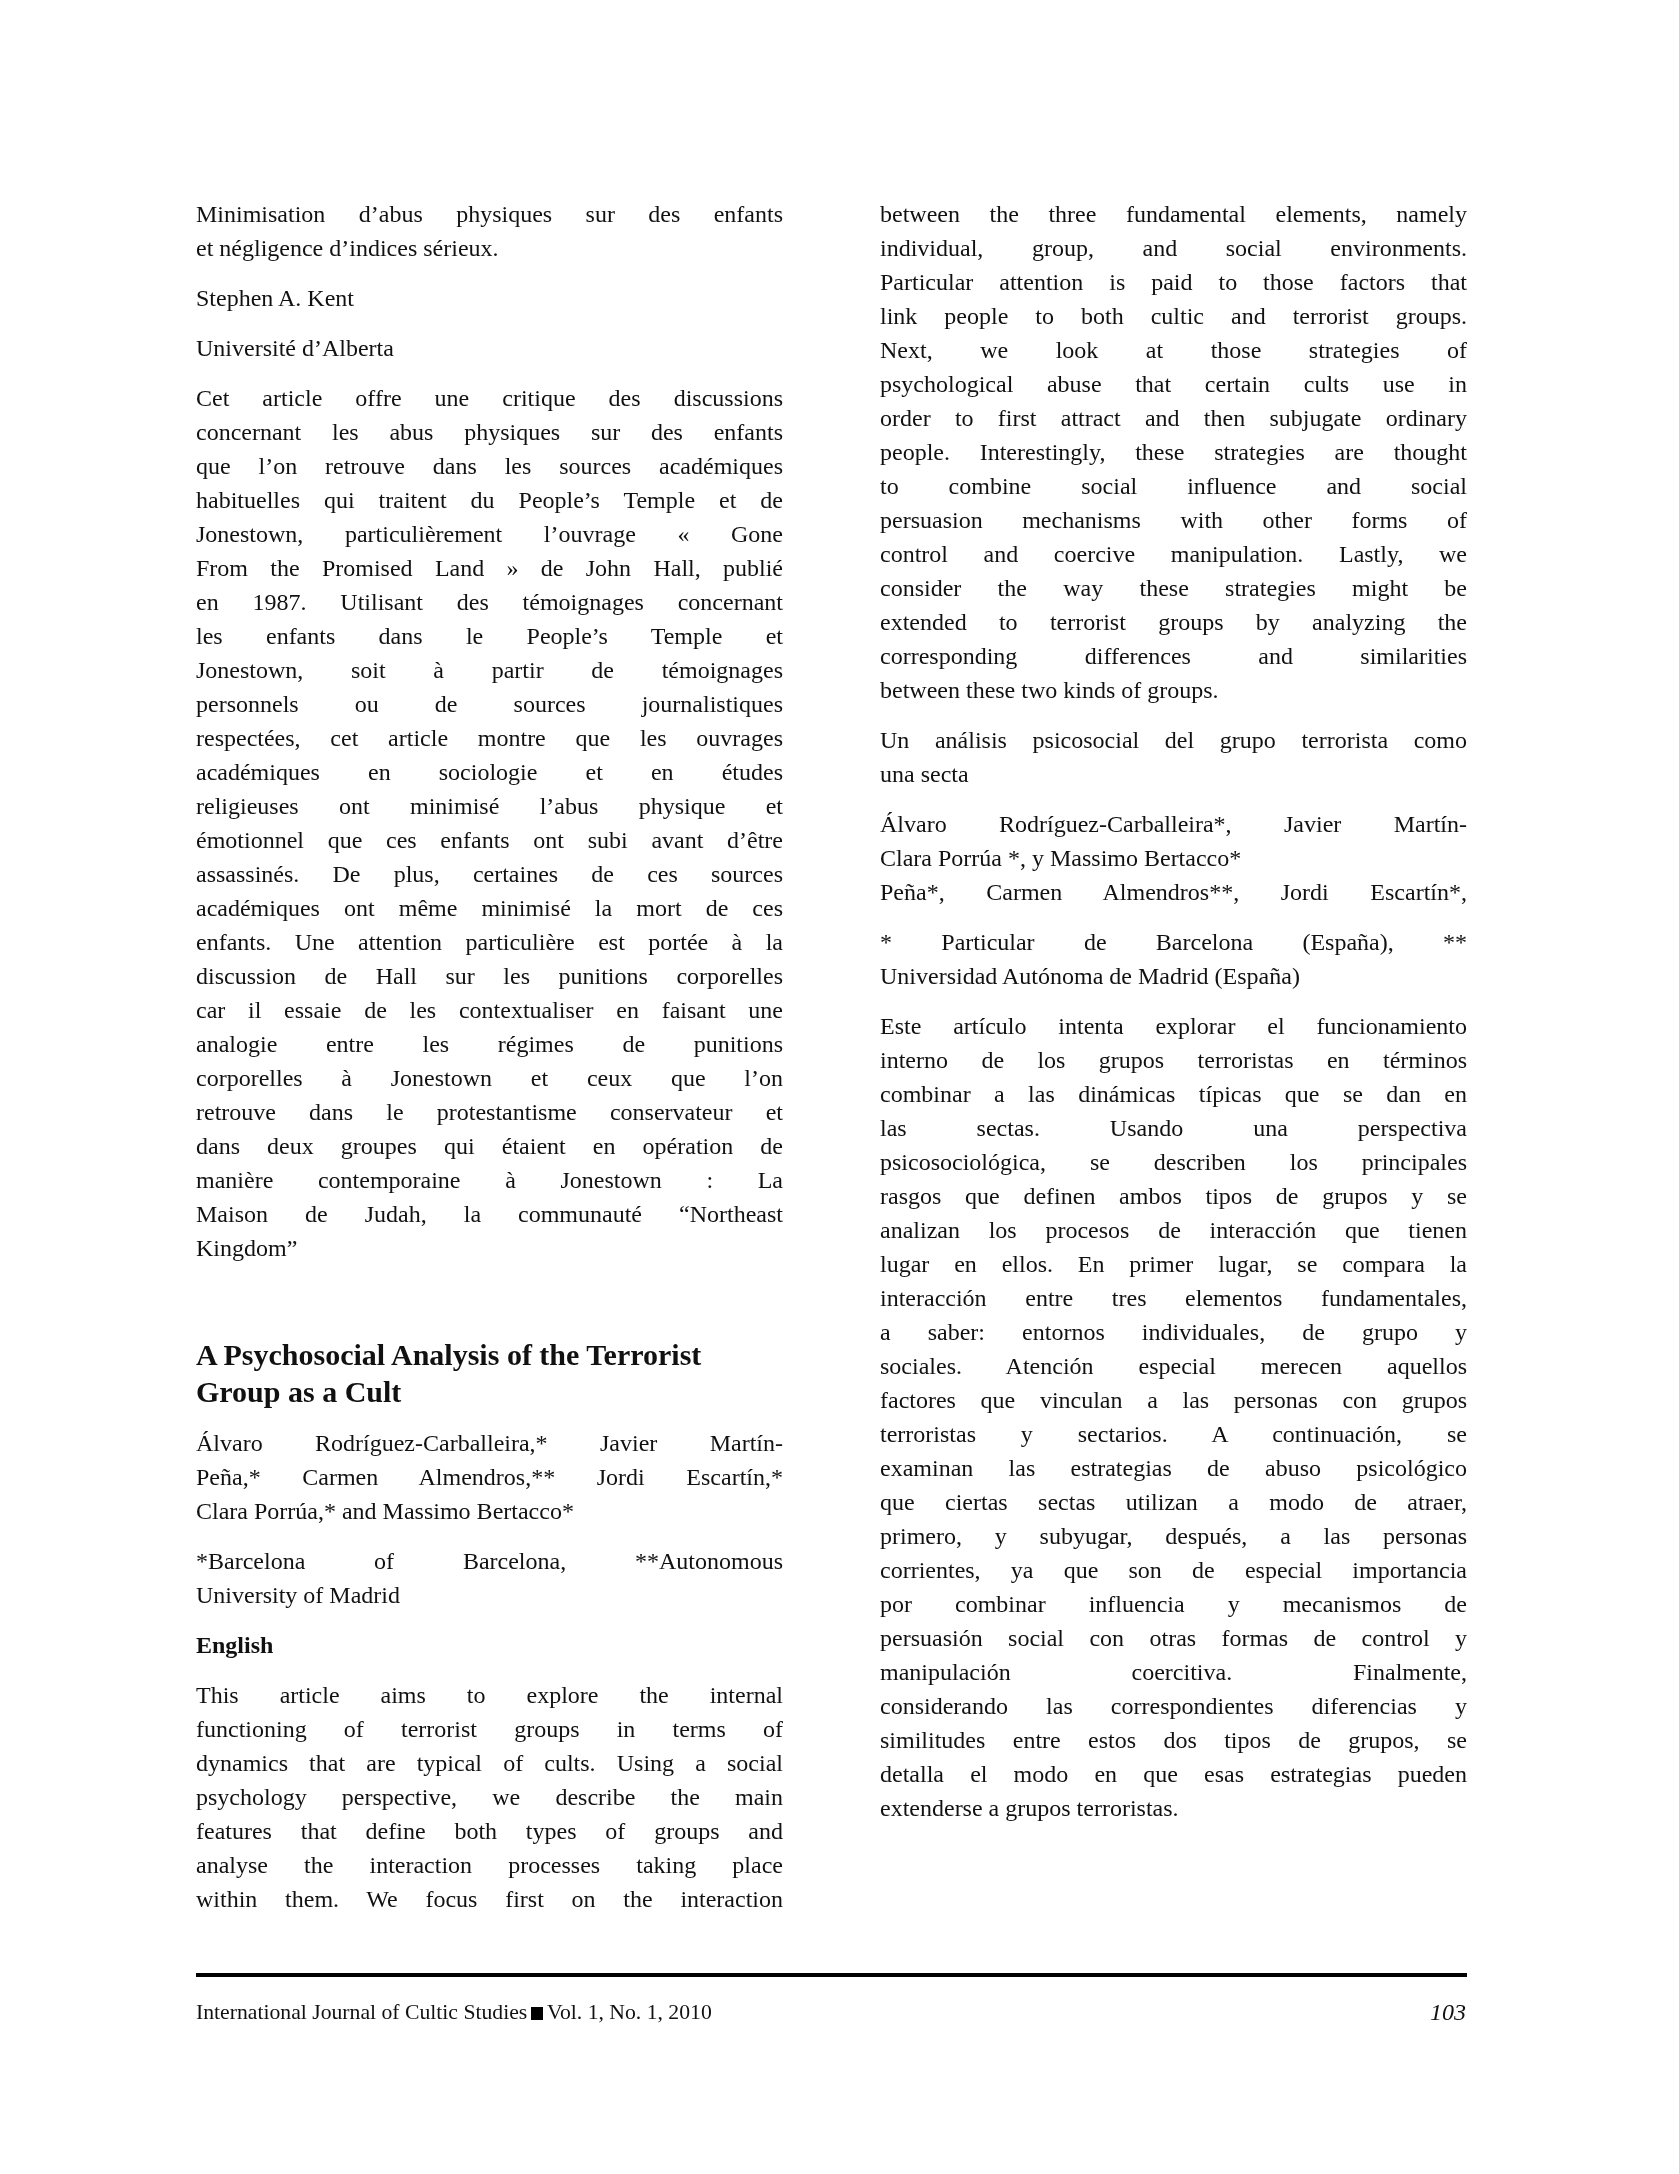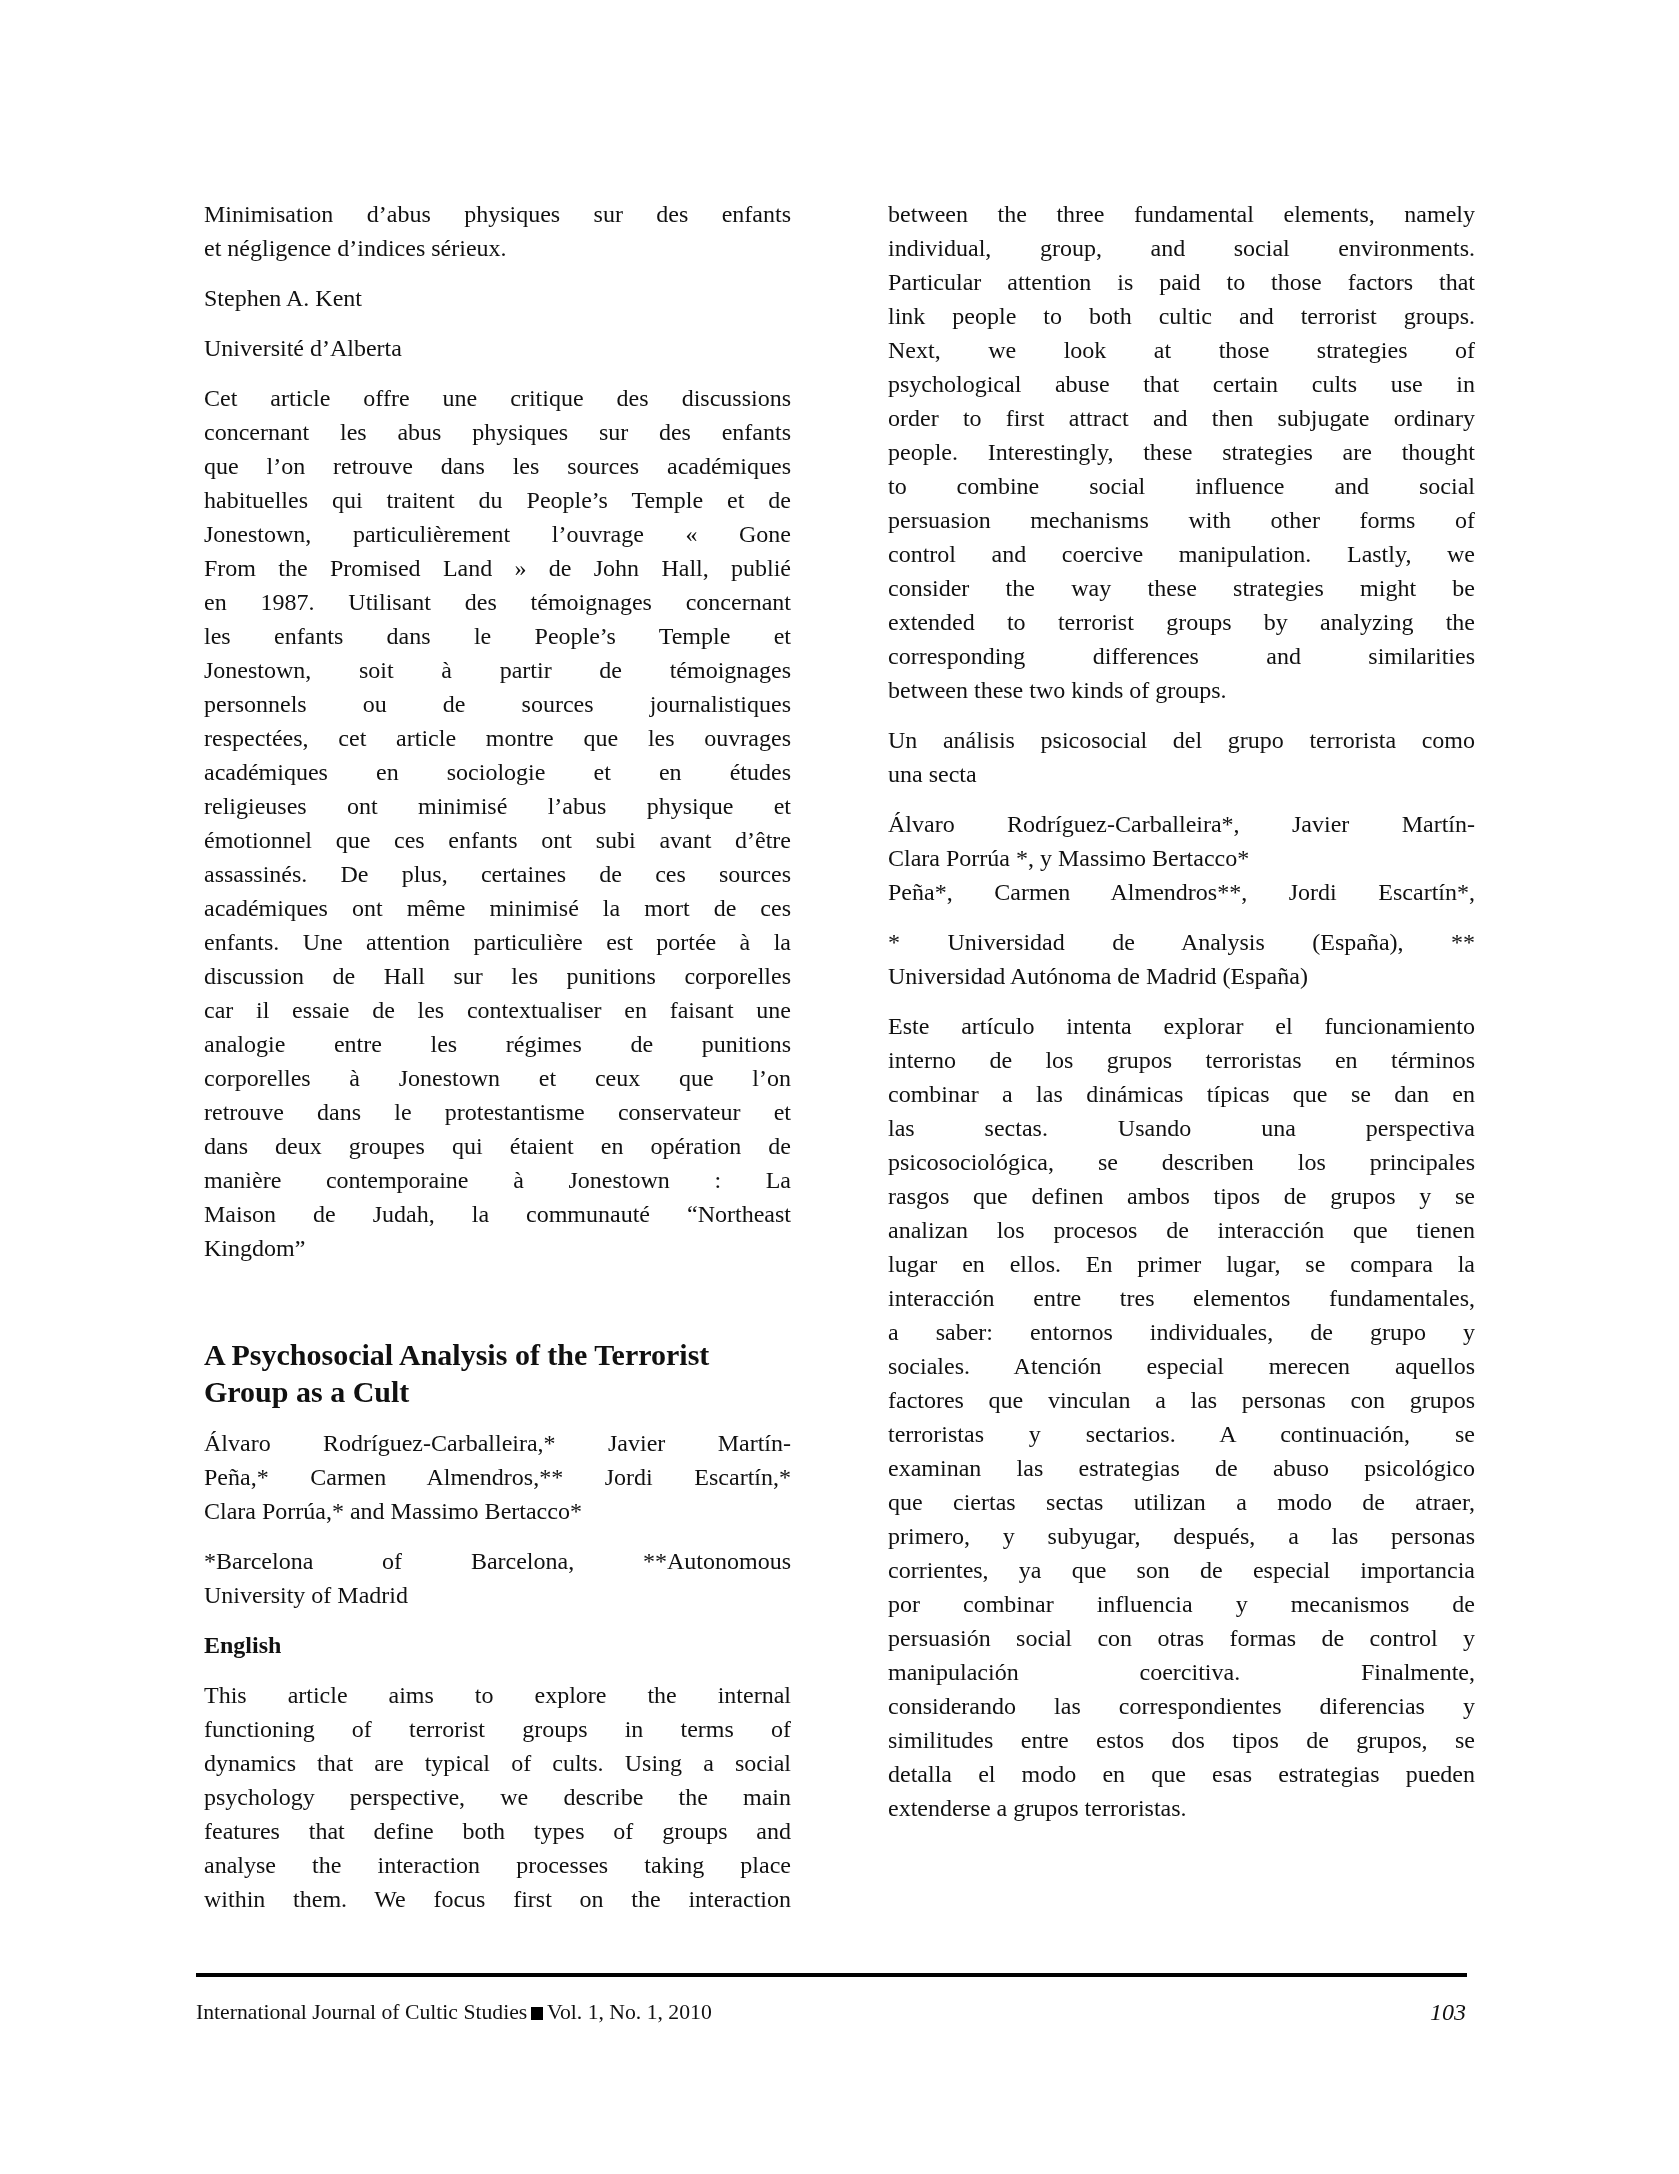--- a/index.html
+++ b/index.html
@@ -1,18 +1,18 @@
 <!DOCTYPE html>
 <html style="font-size:15px"><head>
 <meta charset="utf-8">
 <style>
   html, body { margin: 0; padding: 0; background: #ffffff; }
   body { width: 1680px; height: 2174px; position: relative; overflow: hidden;
          font-family: "Liberation Serif", "DejaVu Serif", serif; color: #111111; }
-  .col { position: absolute; width: 587px; margin-left: 8px; }
+  .col { position: absolute; width: 587px; }
   #col-left { left: 196px; top: 197px; }
   #col-right { left: 880px; top: 197px; }
   .para { margin: 0 0 16px 0; }
   .line { font-size: 24px; line-height: 34px; height: 34px; white-space: nowrap;
           text-align: justify; text-align-last: justify; overflow: visible; }
   .line.last { text-align-last: left; }
   .heading { font-weight: bold; }
   .title-line { font-size: 30px; line-height: 37px; height: 37px; font-weight: bold;
                 white-space: nowrap; text-align-last: left; }
   .gap-large { height: 55px; }
@@ -114,21 +114,21 @@
   <div class="para" id="es-title">
       <div class="line">Un análisis psicosocial del grupo terrorista como</div>
       <div class="line last">una secta</div>
     </div>
   <div class="para" id="es-authors">
       <div class="line">Álvaro Rodríguez-Carballeira*, Javier Martín-</div>
       <div class="line last">Clara Porrúa *, y Massimo Bertacco*</div>
       <div class="line">Peña*, Carmen Almendros**, Jordi Escartín*,</div>
     </div>
   <div class="para" id="es-affil">
-      <div class="line">* Universidad de Analysis (España), **</div>
+      <div class="line">* Particular de Barcelona (España), **</div>
       <div class="line last">Universidad Autónoma de Madrid (España)</div>
     </div>
   <div class="para" id="es-abs">
       <div class="line">Este artículo intenta explorar el funcionamiento</div>
       <div class="line">interno de los grupos terroristas en términos</div>
       <div class="line">combinar a las dinámicas típicas que se dan en</div>
       <div class="line">las sectas. Usando una perspectiva</div>
       <div class="line">psicosociológica, se describen los principales</div>
       <div class="line">rasgos que definen ambos tipos de grupos y se</div>
       <div class="line">analizan los procesos de interacción que tienen</div>

